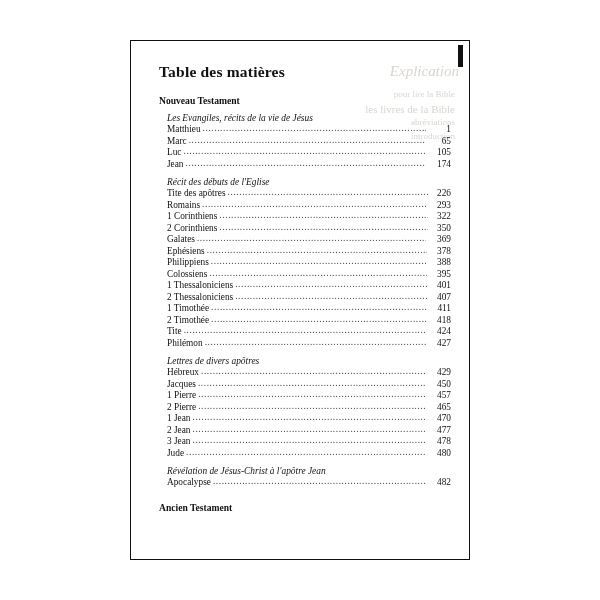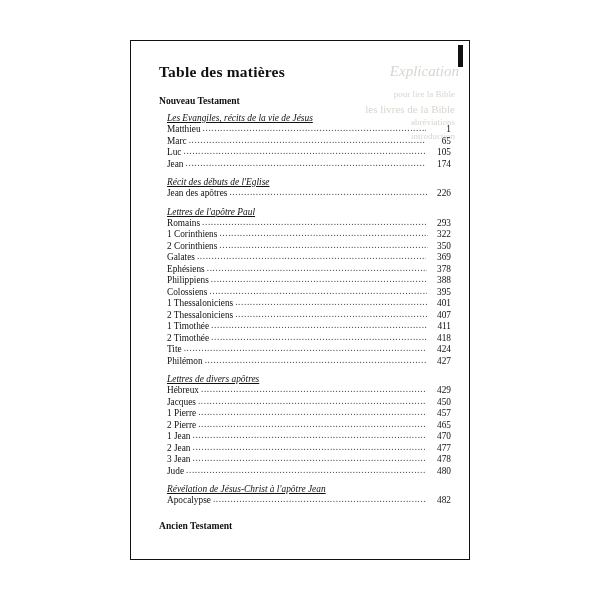--- a/index.html
+++ b/index.html
@@ -53,21 +53,20 @@
   }
   .testament.second {
     margin-top: 13px;
   }
   .section-head {
     font-family: "Liberation Serif", serif;
     font-style: italic;
     font-size: 9.4px;
     color: #111;
     margin: 7px 0 1px 8px;
-    text-decoration: underline;
   }
   .entries {
     margin: 0;
     padding: 0;
     list-style: none;
   }
   .entry {
     display: flex;
     align-items: baseline;
     font-size: 9.3px;
@@ -156,26 +155,25 @@
             </li>
             <li class="entry">
               <span class="label">Jean</span>
               <span class="leader">........................................................................................................................</span>
               <span class="page">174</span>
             </li>
           </ul>
           <div class="section-head">Récit des débuts de l'Eglise</div>
           <ul class="entries">
             <li class="entry">
-              <span class="label">Jean des apôtres</span>
+              <span class="label">Tite des apôtres</span>
               <span class="leader">........................................................................................................................</span>
               <span class="page">226</span>
             </li>
           </ul>
-          <div class="section-head">Lettres de l'apôtre Paul</div>
           <ul class="entries">
             <li class="entry">
               <span class="label">Romains</span>
               <span class="leader">........................................................................................................................</span>
               <span class="page">293</span>
             </li>
             <li class="entry">
               <span class="label">1 Corinthiens</span>
               <span class="leader">........................................................................................................................</span>
               <span class="page">322</span>

